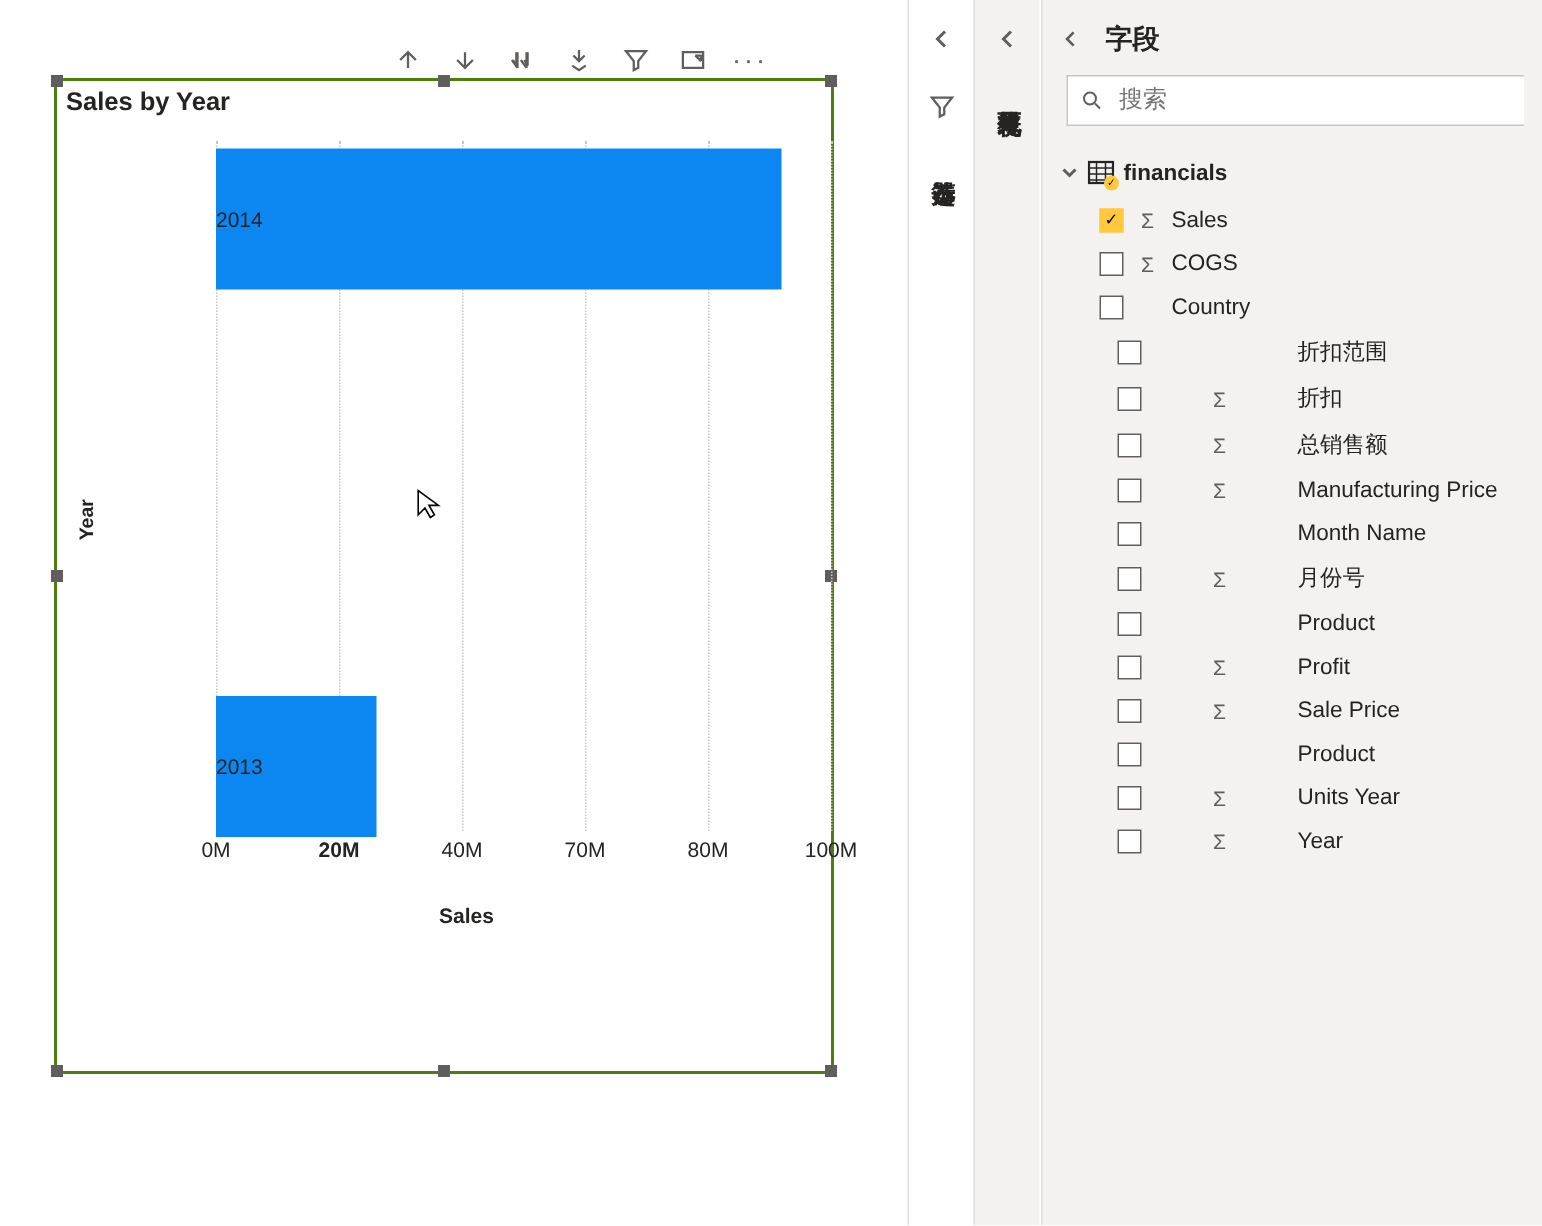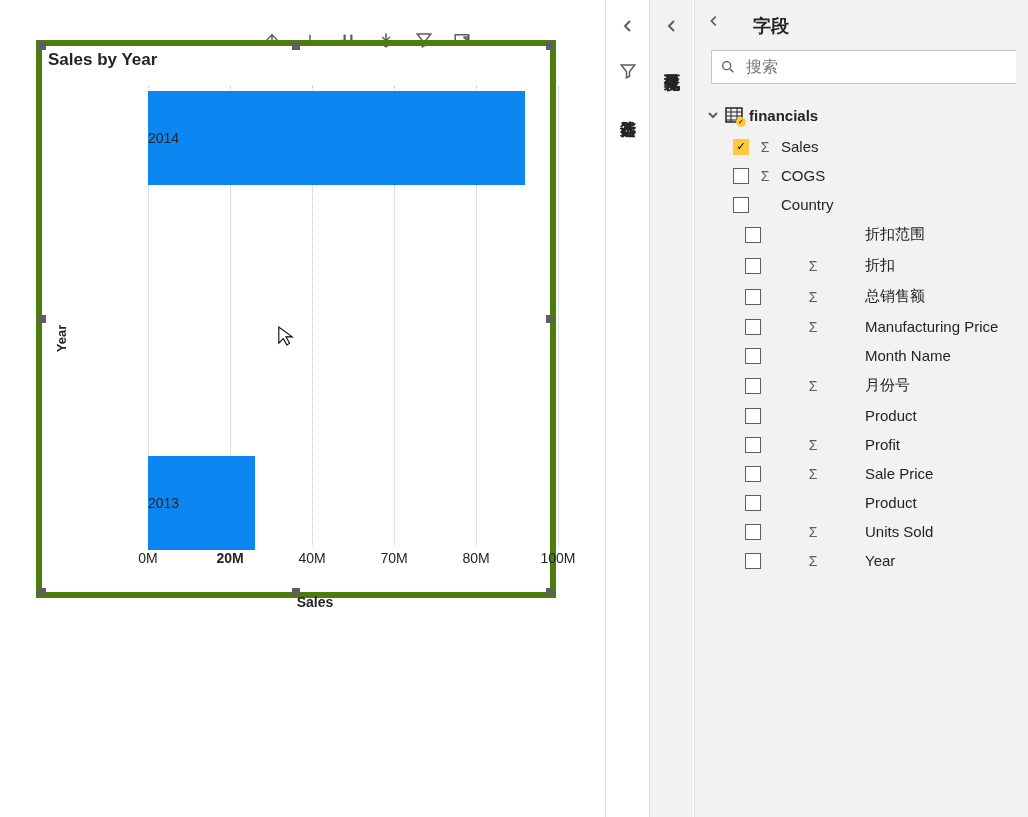--- a/index.html
+++ b/index.html
@@ -31,23 +31,23 @@
     width: 24px; height: 24px;
     display: flex; align-items: center; justify-content: center;
     color: #605e5c;
     cursor: pointer;
   }
   .visual-toolbar .tb-icon svg { width: 18px; height: 18px; }
   .more-dots { letter-spacing: 2px; color: #605e5c; font-size: 18px; cursor: pointer; }
 
   .visual-container {
     position: absolute;
-    left: 36px; top: 40px;
-    width: 520px; height: 558px;
-    border: 6px solid #4d7c0f;
+    left: 36px; top: 52px;
+    width: 520px; height: 664px;
+    border: 2px solid #4d7c0f;
   }
   .selection-handle {
     position: absolute;
     width: 8px; height: 8px;
     background: #605e5c;
   }
   .h-tl { left: -4px; top: -4px; }
   .h-tr { right: -4px; top: -4px; }
   .h-bl { left: -4px; bottom: -4px; }
   .h-br { right: -4px; bottom: -4px; }
@@ -145,21 +145,22 @@
   
   .fields-pane {
     position: absolute;
     left: 694px; right: 0; top: 0; bottom: 0;
     background: #f3f2f1;
     border-left: 1px solid #e1dfdd;
     padding-top: 8px;
   }
   .fields-header {
     display: flex;
-    gap: 32px;
+    align-items: center;
+    gap: 16px;
     padding: 6px 5px 12px 12px;
   }
   .fields-header .chev { width:14px; height:14px; }
   .fields-header .title {
     font-size: 18px;
     font-weight: 700;
     color: #252423;
   }
   .search-box {
     margin: 0 12px 16px 16px;
@@ -439,21 +440,21 @@
         <span>Sale Price</span>
       </div>
       <div class="field-row sub">
         <span class="checkbox"></span>
         <span class="ftype"></span>
         <span>Product</span>
       </div>
       <div class="field-row sub">
         <span class="checkbox"></span>
         <span class="ftype">Σ</span>
-        <span>Units Sold</span>
+        <span>Units Year</span>
       </div>
       <div class="field-row sub">
         <span class="checkbox"></span>
         <span class="ftype">Σ</span>
         <span>Year</span>
       </div>
     </div>
 </div>
 
 </body></html>

